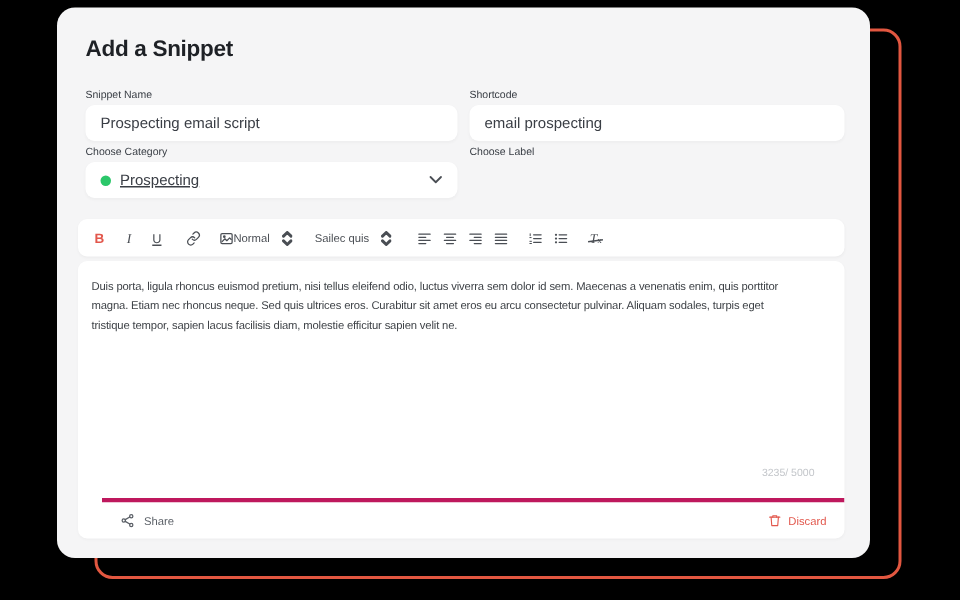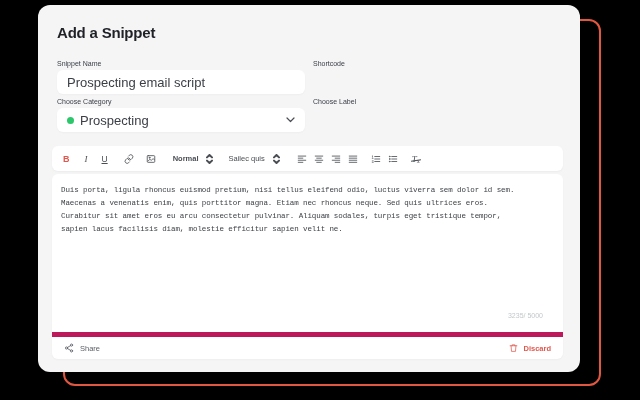--- a/index.html
+++ b/index.html
@@ -14,79 +14,80 @@
   .card{
     position:absolute;left:38px;top:5px;width:542px;height:367px;background:#F5F5F6;
     border-radius:12px;z-index:1;
   }
   .page-title{
     position:absolute;left:19px;top:19px;font-size:15px;font-weight:bold;color:#1E2126;
     letter-spacing:-0.2px;
   }
   .fld-label{position:absolute;font-size:7px;color:#383D44;}
   .fld{position:absolute;height:24px;background:#fff;border-radius:6px;display:flex;
-    align-items:center;box-sizing:border-box;padding:0 10px;font-size:13px;color:#3A3E45;
+    align-items:center;box-sizing:border-box;padding:0 10px;font-size:10px;color:#3A3E45;
     box-shadow:0 1px 2px rgba(0,0,0,0.03);}
   .col-l{left:19px;width:248px;}
   .col-r{left:275px;width:250px;}
   .lbl-row1{top:55px;} .fld-row1{top:65px;}
   .lbl-row2{top:93px;} .fld-row2{top:103px;}
   input.fld{border:none;outline:none;font-family:"Liberation Sans",sans-serif;}
-  .select{justify-content:space-between;cursor:pointer;}
+  .select{justify-content:space-between;cursor:pointer;text-decoration:underline;}
   .select .chev{margin-left:auto;}
   .dot{width:7px;height:7px;border-radius:50%;background:#2BC76A;margin-right:6px;flex:0 0 auto;}
   .tag-ic{margin-right:6px;display:flex;}
   .ic{stroke:#4A4E54;fill:none;stroke-width:2;stroke-linecap:round;stroke-linejoin:round;display:block;}
   .toolbar{
     position:absolute;left:14px;top:141px;width:511px;height:25px;background:#fff;border-radius:6px;
     display:flex;align-items:center;box-shadow:0 1px 2px rgba(0,0,0,0.04);box-sizing:border-box;
   }
   .tb-btn{display:flex;align-items:center;justify-content:center;cursor:pointer;color:#4A4E54;}
   .tb-bold{margin-left:11px;font-size:9px;font-weight:bold;color:#E2574C;}
   .tb-italic{margin-left:15px;font-size:9px;font-style:italic;font-family:"Liberation Serif",serif;}
   .tb-under{margin-left:14px;font-size:8.5px;text-decoration:underline;}
   .tb-link{margin-left:16px;} .tb-img{margin-left:12px;}
-  .tb-style{margin-left:17px;font-size:7.5px;font-weight:bold;} .tb-font{margin-left:15px;font-size:7.5px;}
+  .tb-style{font-size:7.5px;} .tb-font{margin-left:15px;font-size:7.5px;}
   .tb-updown{margin-left:8px;}
   .tb-aligns{margin-left:17px;display:flex;gap:7px;}
   .tb-lists{margin-left:13px;display:flex;gap:7px;}
   .tb-clear{margin-left:14px;position:relative;font-family:"Liberation Serif",serif;}
   .tb-clear .t{font-style:italic;font-size:9px;}
   .tb-clear .x{font-size:6px;position:relative;top:2px;}
   .tb-clear::after{content:"";position:absolute;left:-1px;top:6px;width:10px;height:1px;background:#4A4E54;transform:rotate(-8deg);}
   .editor{
     position:absolute;left:14px;top:169px;width:511px;height:185px;background:#fff;border-radius:6px;
     box-shadow:0 1px 2px rgba(0,0,0,0.03);
   }
   .editor-body{
-    padding:10px 32px 0 9px;font-size:7.5px;line-height:13px;letter-spacing:-0.1px;color:#3E4247;font-family:Liberation Mono, monospace;
+    padding:10px 32px 0 9px;font-size:7.5px;line-height:13px;letter-spacing:-0.1px;color:#3E4247;
   }
   .char-count{position:absolute;right:20px;top:138px;font-size:7px;color:#C3C6CA;}
   .editor-footer{
-    position:absolute;left:0;right:0;bottom:0;height:27px;border-top:5px solid #be185d;
+    position:absolute;left:16px;right:0;bottom:0;height:27px;border-top:3px solid #be185d;
     display:flex;align-items:center;justify-content:space-between;padding:0 12px;box-sizing:border-box;
     border-radius:0 0 6px 6px;
   }
   .share-btn{display:flex;align-items:center;gap:6px;color:#5A5F66;font-size:7.5px;cursor:pointer;}
-  .discard-btn{display:flex;align-items:flex-end;gap:5px;color:#E2574C;font-size:7.5px;cursor:pointer;font-weight:bold;}
+  .discard-btn{display:flex;align-items:flex-end;gap:5px;color:#E2574C;font-size:7.5px;cursor:pointer;}
   .discard-btn .ic{stroke:#E2574C;}
 </style>
 </head>
 <body>
 
 <div class="red-outline"></div>
 
 <div class="card">
 
   <div class="page-title">Add a Snippet</div>
 
   <div class="fld-label col-l lbl-row1">Snippet Name</div>
   <input class="fld col-l fld-row1" value="Prospecting email script" style="">
 
   <div class="fld-label col-r lbl-row1">Shortcode</div>
+  <input class="fld col-r fld-row1" value="email prospecting" style="">
 
   <div class="fld-label col-l lbl-row2">Choose Category</div>
   <div class="fld select col-l fld-row2">
     <span class="dot"></span>
     <span>Prospecting</span>
     <svg class="ic chev" width="9" height="6" viewBox="0 0 9 6">
         <path d="M1 1l3.5 3.5L8 1" stroke-width="1.2"></path>
       </svg>
   </div>
 

